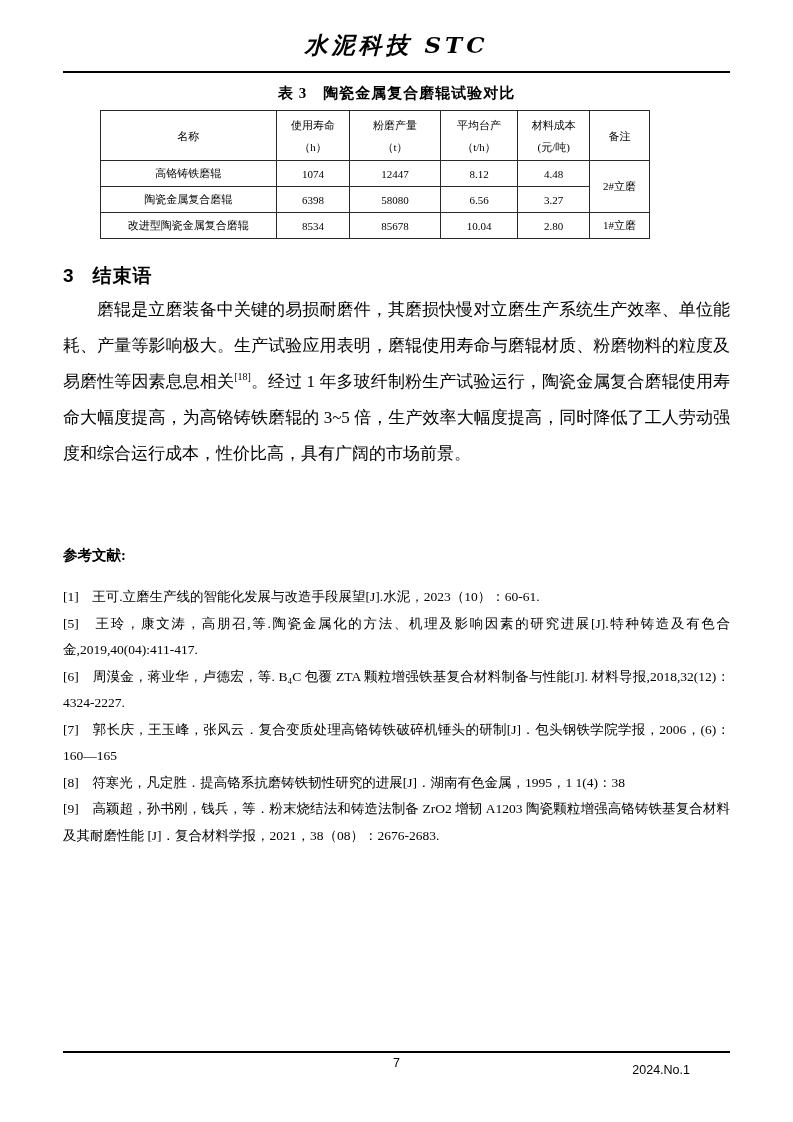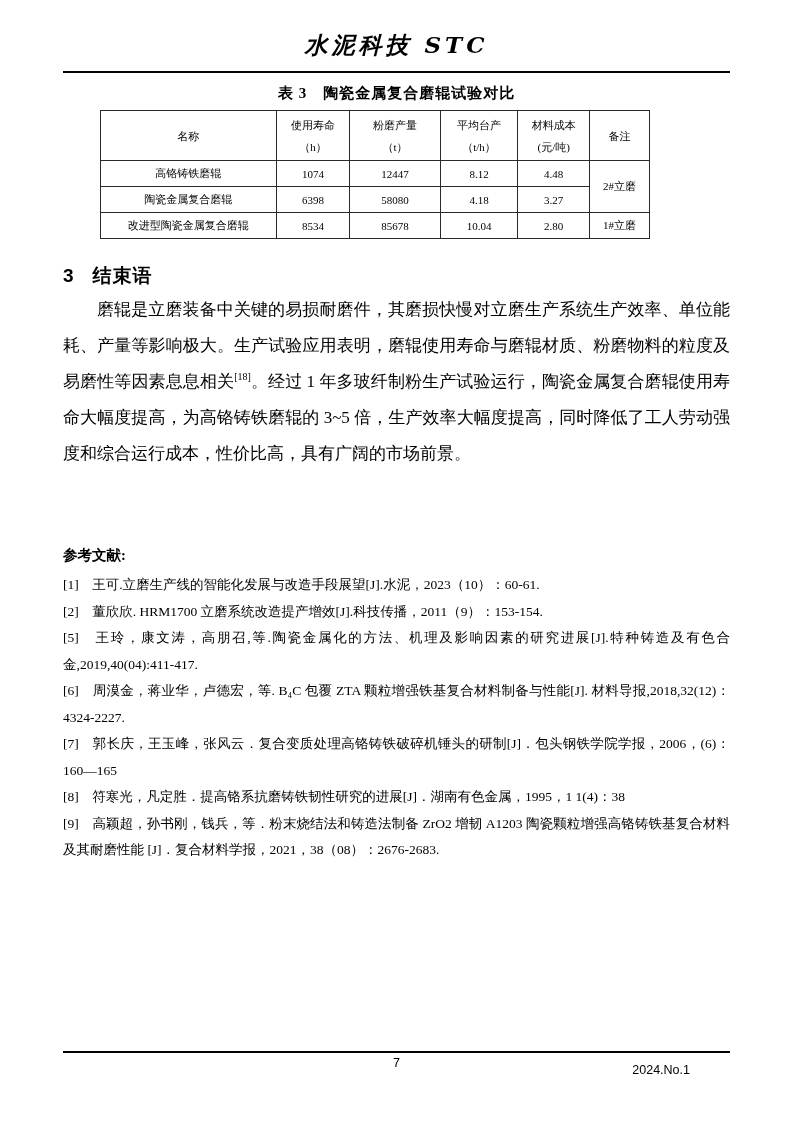--- a/index.html
+++ b/index.html
@@ -76,21 +76,21 @@
   .section-heading {
     margin-top: 24px;
     font-size: 19px;
     font-weight: bold;
     letter-spacing: 1px;
   }
   .section-heading .sec-num { margin-right: 18px; font-family: "Liberation Sans", sans-serif; }
 
   
   .references { margin-top: 74px; }
-  .ref-heading { font-size: 14.5px; font-weight: bold; margin-bottom: 7px; }
+  .ref-heading { font-size: 14.5px; font-weight: bold; margin-bottom: 19px; }
   .ref-item {
     font-size: 13.5px;
     line-height: 26.5px;
     text-align: justify;
     text-justify: inter-ideograph;
   }
 
   
   .footer {
     position: absolute;
@@ -169,42 +169,41 @@
         <td>1074</td>
         <td>12447</td>
         <td>8.12</td>
         <td>4.48</td>
         <td rowspan="2">2#立磨</td>
       </tr>
       <tr>
         <td>陶瓷金属复合磨辊</td>
         <td>6398</td>
         <td>58080</td>
-        <td>4.18</td>
+        <td>6.56</td>
         <td>3.27</td>
       </tr>
       <tr>
         <td>改进型陶瓷金属复合磨辊</td>
         <td>8534</td>
         <td>85678</td>
         <td>10.04</td>
         <td>2.80</td>
         <td>1#立磨</td>
       </tr>
     </tbody>
   </table>
 
   <h2 class="section-heading"><span class="sec-num">3</span><span>结束语</span></h2>
 
   <p class="body-par indent"><span>磨辊是立磨装备中关键的易损耐磨件，其磨损快慢对立磨生产系统生产效率、单位能耗、产量等影响极大。生产试验应用表明，磨辊使用寿命与磨辊材质、粉磨物料的粒度及易磨性等因素息息相关</span><sup class="ref-marker">[18]</sup><span>。经过 1 年多玻纤制粉生产试验运行，陶瓷金属复合磨辊使用寿命大幅度提高，为高铬铸铁磨辊的 3~5 倍，生产效率大幅度提高，同时降低了工人劳动强度和综合运行成本，性价比高，具有广阔的市场前景。</span></p>
 
   <div class="references">
     <div class="ref-heading">参考文献:</div>
     <p class="ref-item">[1]　王可.立磨生产线的智能化发展与改造手段展望[J].水泥，2023（10）：60-61.</p>
-    <p class="ref-item">[2]　董欣欣. HRM1700 立磨系统改造提产增效[J].科技传播，2011（9）：153-154.</p>
     <p class="ref-item">[5]　王玲，康文涛，高朋召,等.陶瓷金属化的方法、机理及影响因素的研究进展[J].特种铸造及有色合金,2019,40(04):411-417.</p>
     <p class="ref-item">[6]　周漠金，蒋业华，卢德宏，等. B₄C 包覆 ZTA 颗粒增强铁基复合材料制备与性能[J]. 材料导报,2018,32(12)：4324-2227.</p>
     <p class="ref-item">[7]　郭长庆，王玉峰，张风云．复合变质处理高铬铸铁破碎机锤头的研制[J]．包头钢铁学院学报，2006，(6)：160—165</p>
     <p class="ref-item">[8]　符寒光，凡定胜．提高铬系抗磨铸铁韧性研究的进展[J]．湖南有色金属，1995，1 1(4)：38</p>
     <p class="ref-item">[9]　高颖超，孙书刚，钱兵，等．粉末烧结法和铸造法制备 ZrO2 增韧 A1203 陶瓷颗粒增强高铬铸铁基复合材料及其耐磨性能 [J]．复合材料学报，2021，38（08）：2676-2683.</p>
   </div>
 
 </div>
 
 <div class="footer">

